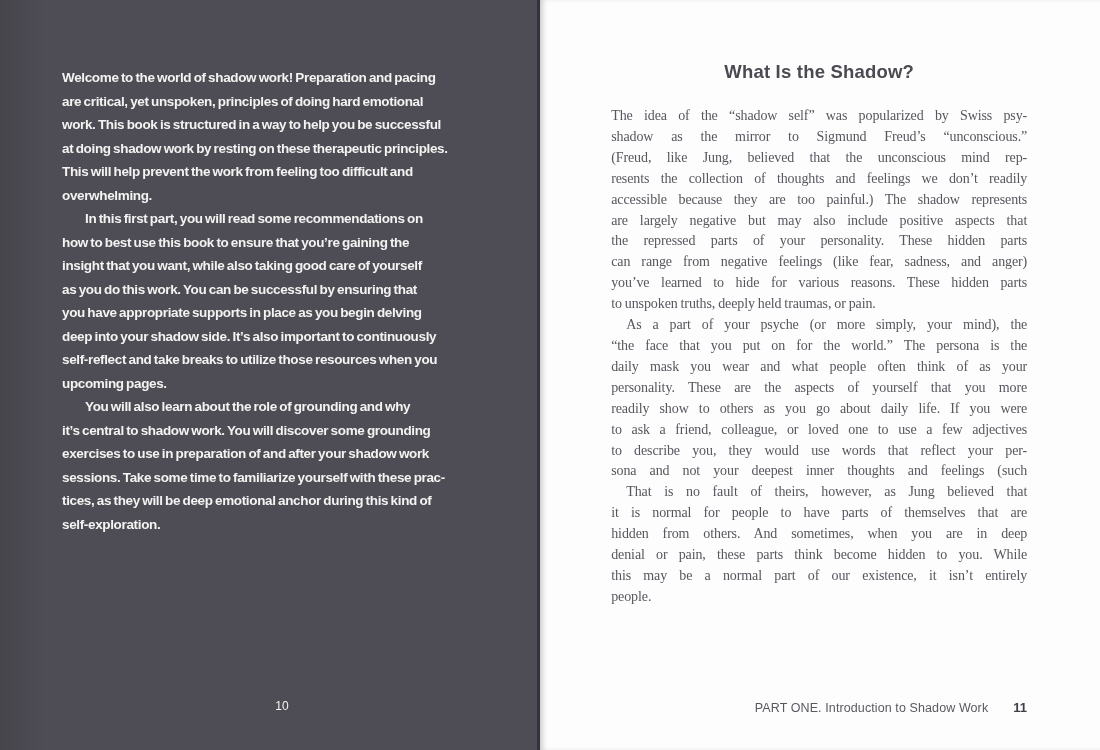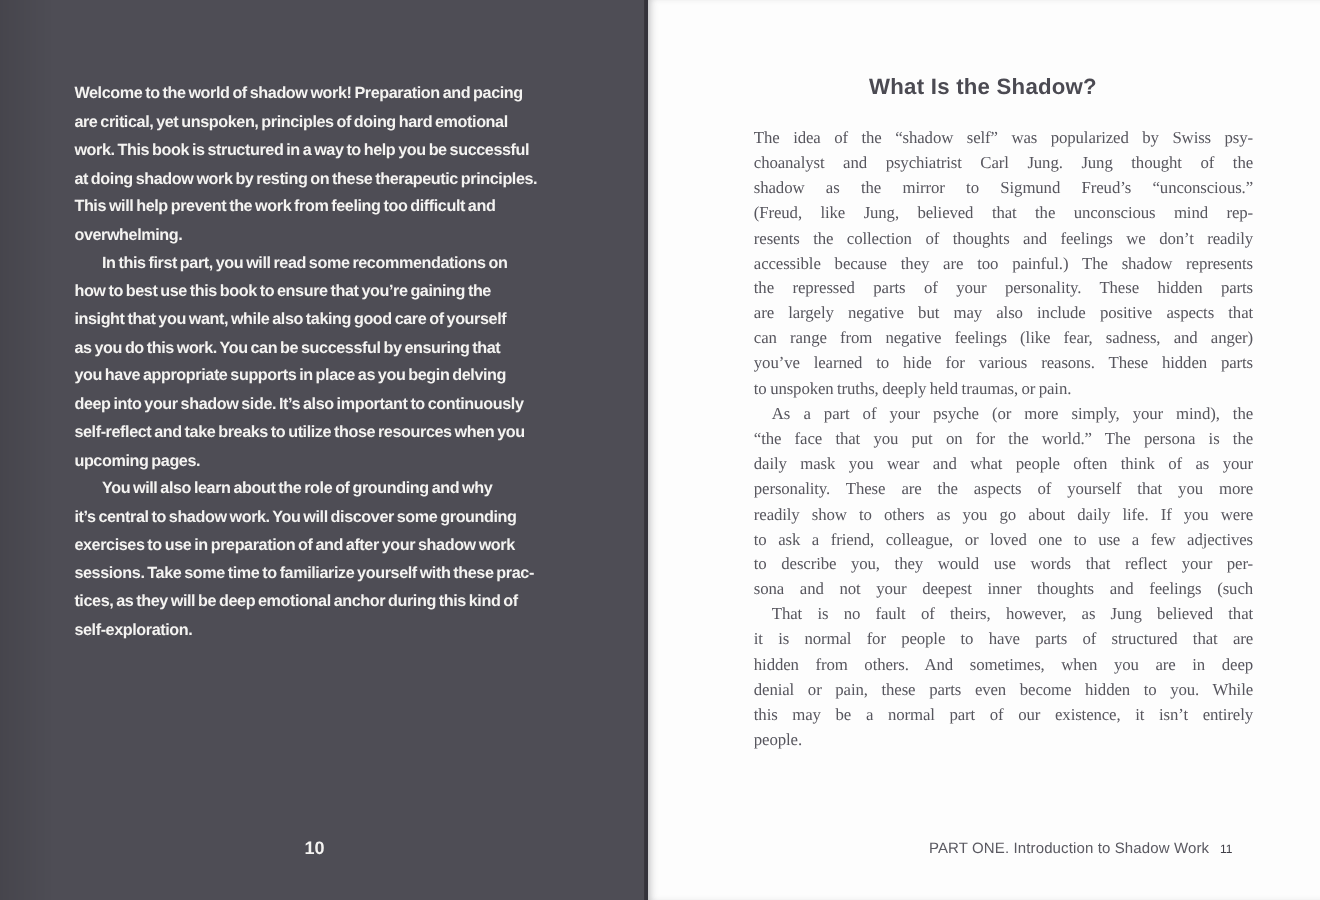--- a/index.html
+++ b/index.html
@@ -29,27 +29,27 @@
     font-size: 13.5px;
     letter-spacing: -0.35px;
     word-spacing: -1px;
     line-height: 23.5px;
     color: var(--left_text, #f4f3f1);
   }
   .left-text .line { white-space: nowrap; }
   .left-text .line.indent { padding-left: 23px; }
   .left-pagenum {
     position: absolute;
-    left: 52px;
+    left: 72px;
     top: 699px;
     width: 420px;
     text-align: center;
     font-family: "Liberation Sans", sans-serif;
-    font-weight: 700;
-    font-size: 15px;
+    font-weight: 400;
+    font-size: 12px;
     color: var(--left_text, #f4f3f1);
   }
 
   
   .spine { width: 3px; height: 750px; background: var(--spine, #34333b); }
 
   
   .page-right {
     width: 571px;
     background: var(--right_bg, #fdfdfd);
@@ -72,42 +72,41 @@
     position: absolute;
     left: 71px;
     top: 106px;
     width: 416px;
     font-family: "Liberation Serif", serif;
     font-size: 14px;
     letter-spacing: -0.1px;
     word-spacing: -0.5px;
     line-height: 20.9px;
     color: var(--right_text, #57565e);
-    margin-left: 17px;
   }
   .right-text .line { text-align: justify; text-align-last: justify; }
   .right-text .line.last { text-align-last: left; }
   .right-text .line.indent { padding-left: 15px; }
   .footer {
     position: absolute;
     left: 71px;
     top: 700px;
     width: 416px;
     text-align: right;
     font-family: "Liberation Sans", sans-serif;
     font-size: 12.5px;
     letter-spacing: 0.1px;
     color: var(--footer_text, #5a5961);
     white-space: nowrap;
   }
   .footer .pagenum {
-    font-weight: 400;
-    margin-left: 9px;
+    font-weight: 700;
+    margin-left: 25px;
     color: var(--footer_page_number, #403f47);
-    font-size: 10px;
+    font-size: 13px;
   }
 </style>
 </head>
 <body>
 
 <div class="book">
 
   <div class="page page-left">
     <div class="left-text">
         <div class="line">Welcome to the world of shadow work! Preparation and pacing</div>
@@ -133,42 +132,41 @@
       </div>
     <div class="left-pagenum">10</div>
   </div>
 
   <div class="spine"></div>
 
   <div class="page page-right">
     <h1 class="heading">What Is the Shadow?</h1>
     <div class="right-text">
         <div class="line">The idea of the “shadow self” was popularized by Swiss psy-</div>
-        <div class="line">choanalyst and psychiatrist Carl Jung. Jung thought of the</div>
         <div class="line">shadow as the mirror to Sigmund Freud’s “unconscious.”</div>
         <div class="line">(Freud, like Jung, believed that the unconscious mind rep-</div>
         <div class="line">resents the collection of thoughts and feelings we don’t readily</div>
         <div class="line">accessible because they are too painful.) The shadow represents</div>
+        <div class="line">are largely negative but may also include positive aspects that</div>
         <div class="line">the repressed parts of your personality. These hidden parts</div>
-        <div class="line">are largely negative but may also include positive aspects that</div>
         <div class="line">can range from negative feelings (like fear, sadness, and anger)</div>
         <div class="line">you’ve learned to hide for various reasons. These hidden parts</div>
         <div class="line last">to unspoken truths, deeply held traumas, or pain.</div>
         <div class="line indent">As a part of your psyche (or more simply, your mind), the</div>
         <div class="line">“the face that you put on for the world.” The persona is the</div>
         <div class="line">daily mask you wear and what people often think of as your</div>
         <div class="line">personality. These are the aspects of yourself that you more</div>
         <div class="line">readily show to others as you go about daily life. If you were</div>
         <div class="line">to ask a friend, colleague, or loved one to use a few adjectives</div>
         <div class="line">to describe you, they would use words that reflect your per-</div>
         <div class="line">sona and not your deepest inner thoughts and feelings (such</div>
         <div class="line indent">That is no fault of theirs, however, as Jung believed that</div>
-        <div class="line">it is normal for people to have parts of structured that are</div>
+        <div class="line">it is normal for people to have parts of themselves that are</div>
         <div class="line">hidden from others. And sometimes, when you are in deep</div>
-        <div class="line">denial or pain, these parts even become hidden to you. While</div>
+        <div class="line">denial or pain, these parts think become hidden to you. While</div>
         <div class="line">this may be a normal part of our existence, it isn’t entirely</div>
         <div class="line last">people.</div>
       </div>
     <div class="footer">
       <span>PART ONE.</span><span> Introduction to Shadow Work</span><span class="pagenum">11</span>
     </div>
   </div>
 
 </div>
 

